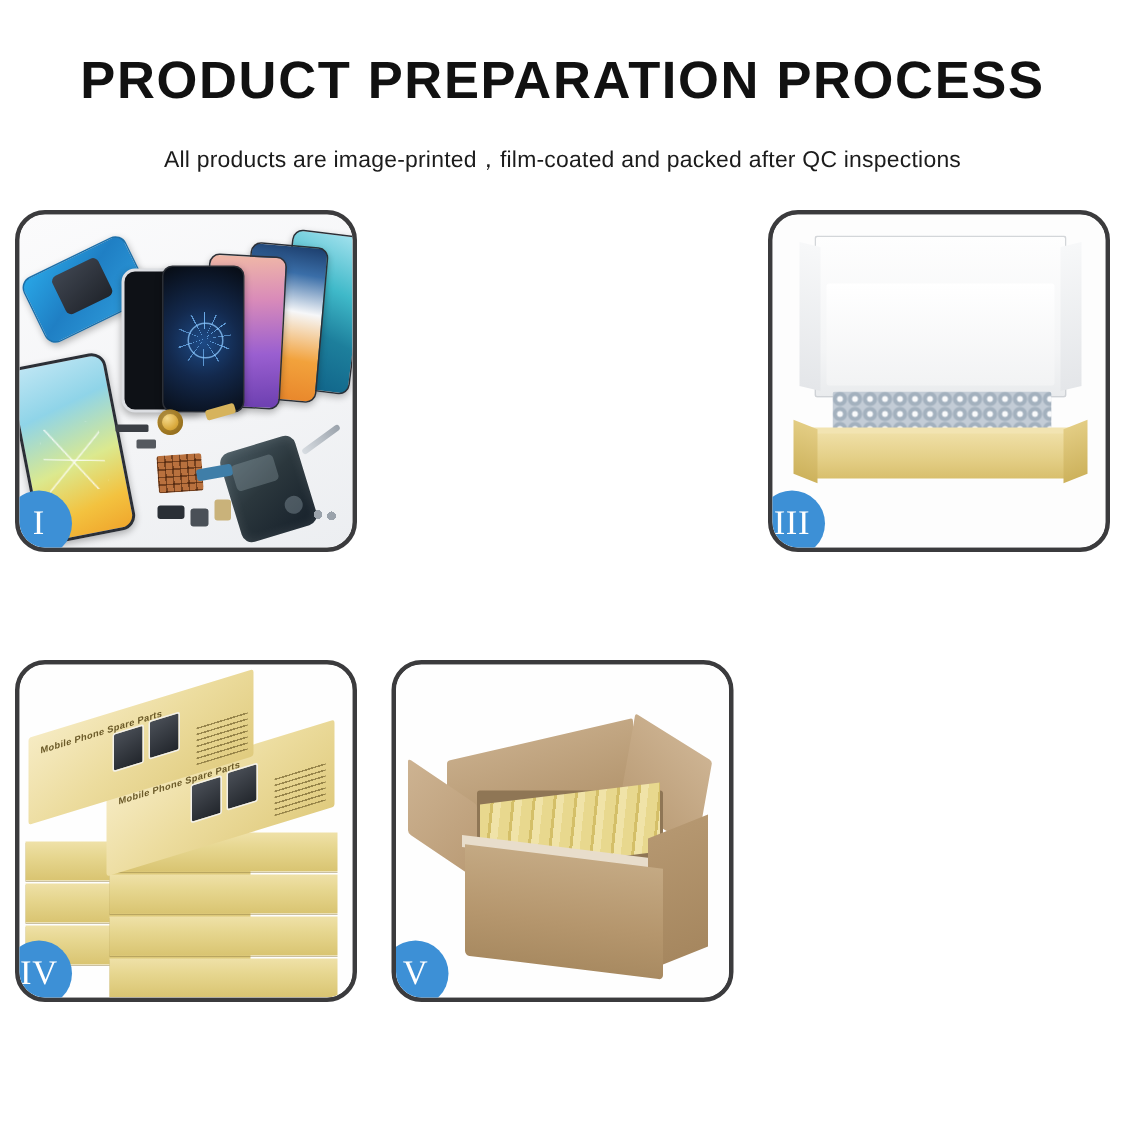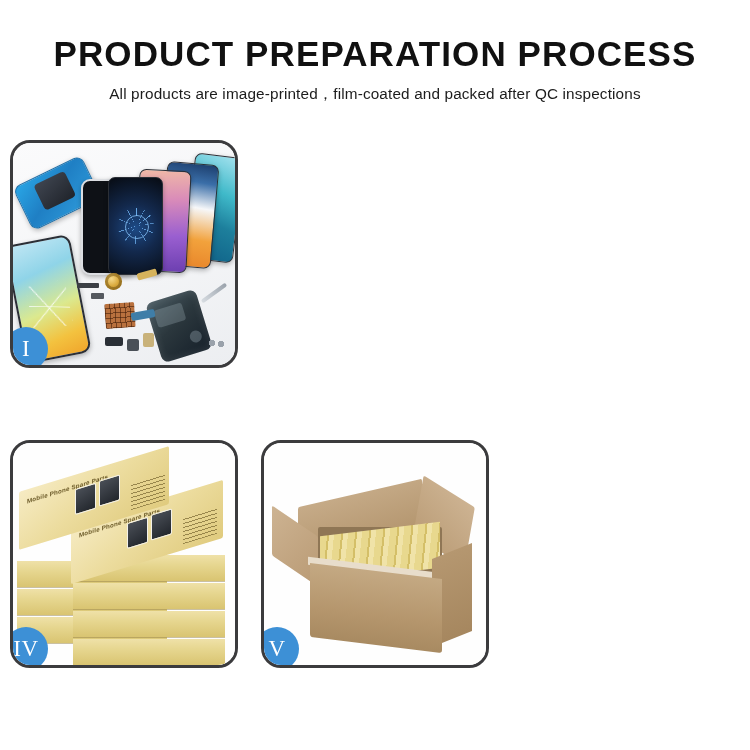--- a/index.html
+++ b/index.html
@@ -28,21 +28,21 @@
     padding-top: 36px;
     font-size: 35px;
     font-weight: bold;
     letter-spacing: 1.1px;
     color: #111111;
     font-family: "Liberation Sans", sans-serif;
     line-height: 1.05;
     white-space: nowrap;
   }
   .subtitle {
-    margin: 0;
+    margin: 12px;
     padding-top: 11px;
     font-size: 15.3px;
     font-weight: normal;
     letter-spacing: 0.15px;
     color: #1c1c1c;
     font-family: "Liberation Sans", sans-serif;
     white-space: nowrap;
   }
 
   
@@ -545,20 +545,31 @@
       <div class="part flex5"></div>
       <div class="part chip1"></div>
       <div class="part chip2"></div>
       <div class="part tweezer"></div>
       <div class="part screws"></div>
     </div>
     <div class="badge">I</div>
   </div>
 
 
+  <div class="panel col3 row1">
+    <div class="scene">
+      <div class="p3-bg"></div>
+      <div class="b3-lid"></div>
+      <div class="b3-foam"></div>
+      <div class="b3-bubbles"></div>
+      <div class="b3-rim"></div>
+      <div class="b3-front"></div>
+    </div>
+    <div class="badge">III</div>
+  </div>
 
   <div class="panel col1 row2">
     <div class="scene">
       <div class="p4-bg"></div>
       <div class="stackwrap">
 
         <div class="sbox" style="left:4px; top:118px;"></div>
         <div class="sbox" style="left:4px; top:146px;"></div>
         <div class="sbox" style="left:4px; top:174px;"></div>
 

